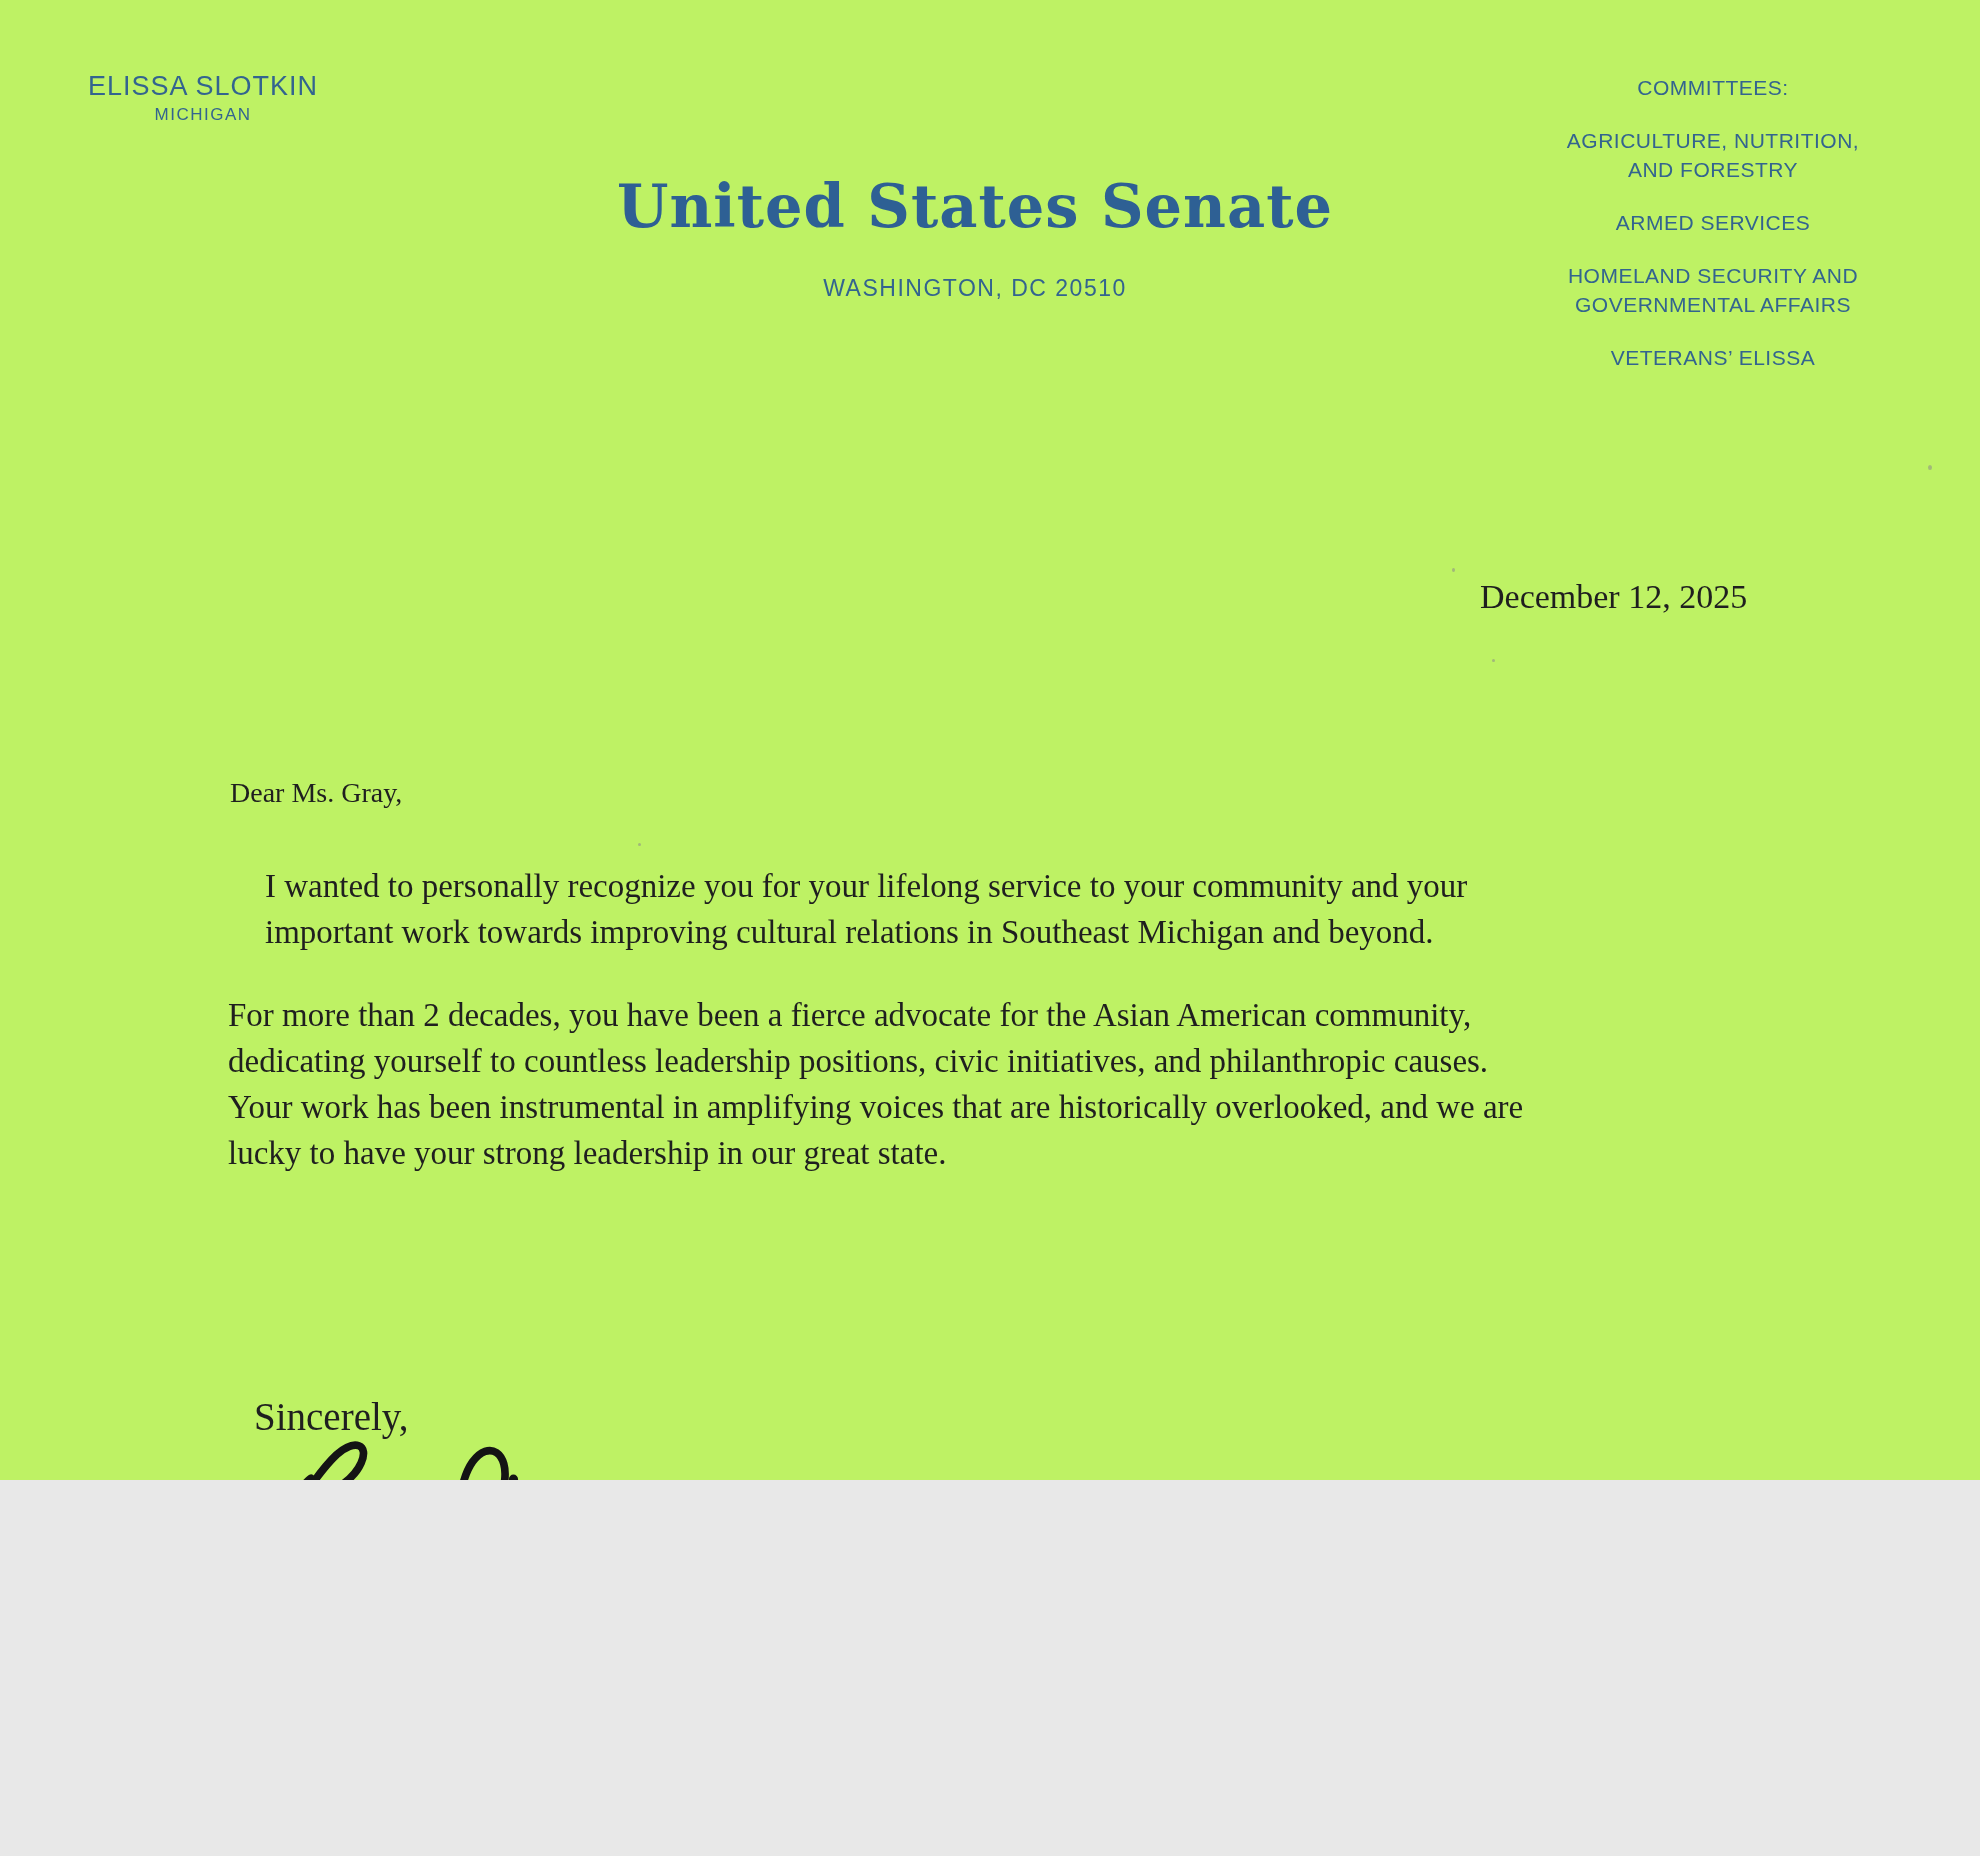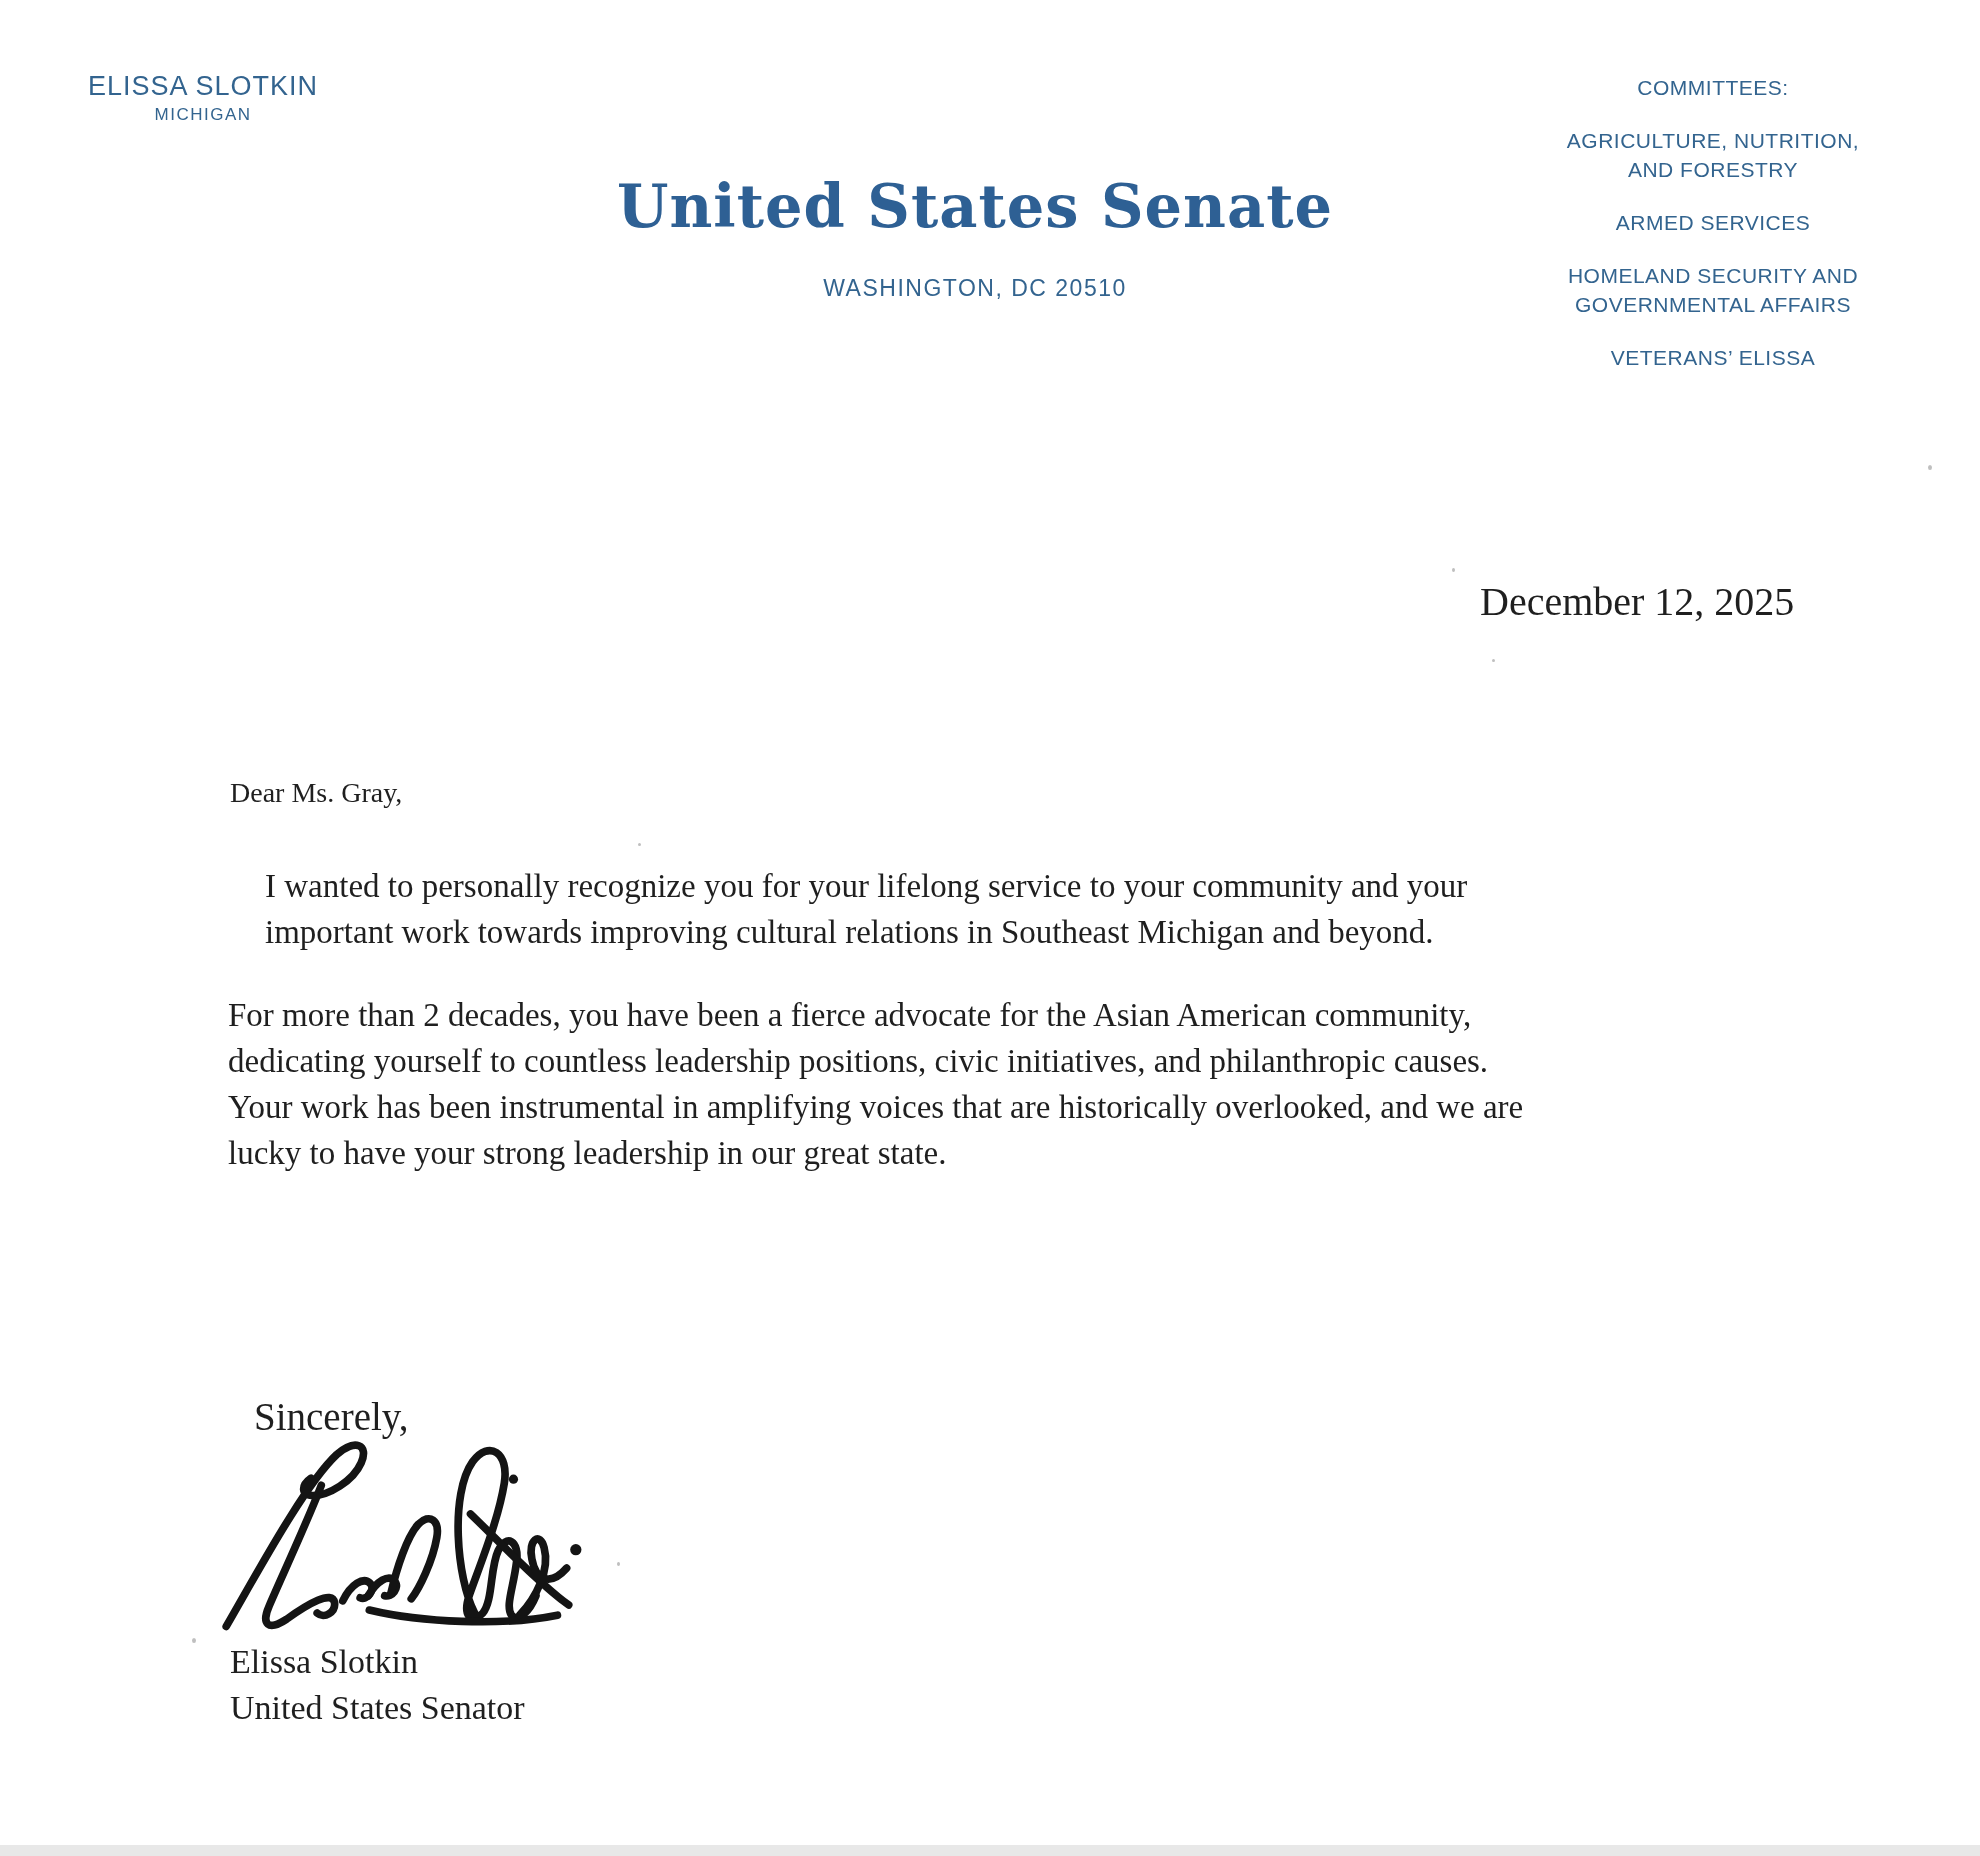--- a/index.html
+++ b/index.html
@@ -1,20 +1,20 @@
 <!DOCTYPE html>
 <html style="--accent: #33648f; --masthead: #2e6094;"><head>
 <meta charset="utf-8">
 <style>
   html, body { margin: 0; padding: 0; background: #e8e8e8; }
   .page {
     position: relative;
     width: 1980px;
-    height: 1845px;
-    background: #ffffff;
+    height: 1480px;
+    background: #bef264;
     font-family: "Liberation Serif", serif;
     color: #1f1f1f;
     overflow: hidden;
   }
 
   
   .lh-left {
     position: absolute;
     left: 79px; top: 71px; width: 248px;
     text-align: center;
@@ -54,21 +54,21 @@
     line-height: 29px;
     letter-spacing: 0.5px;
     color: var(--accent, #33648f);
   }
   .committee-item { margin-top: 24px; white-space: pre-line; }
 
   
   .date-line {
     position: absolute;
     left: 1480px; top: 578px;
-    font-size: 40px;
+    font-size: 34px;
   }
   .salutation {
     position: absolute;
     left: 230px; top: 770px;
     font-size: 28px; line-height: 46px;
   }
   .paragraph {
     position: absolute;
     left: 228px; width: 1663px;
     font-size: 33px; line-height: 46px;

